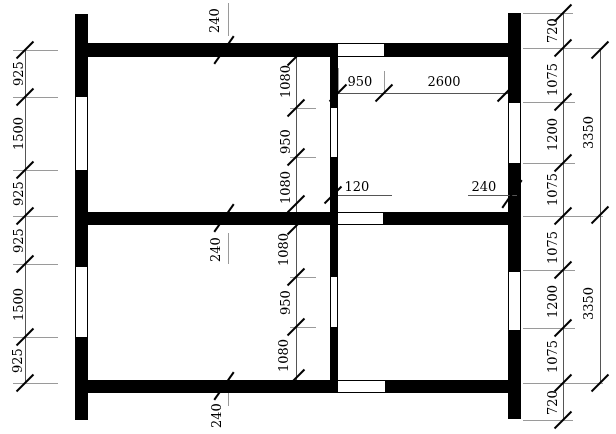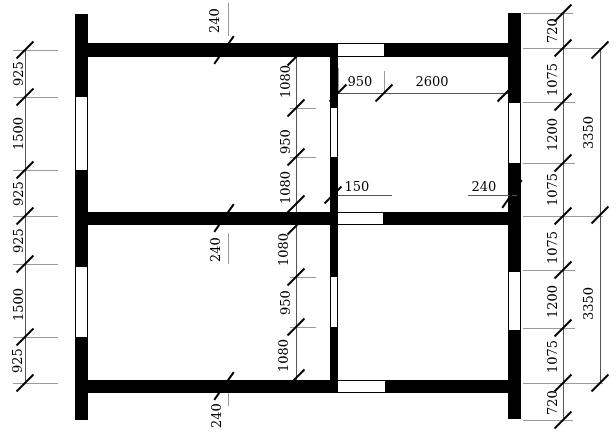--- a/index.html
+++ b/index.html
@@ -145,17 +145,17 @@
   <div class="lbl r" style="left:528px;top:395px;">720</div>
 
   <div class="lbl r" style="left:564px;top:125px;">3350</div>
   <div class="lbl r" style="left:564px;top:296px;">3350</div>
 
   <div class="lbl r" style="left:190px;top:13px;">240</div>
   <div class="lbl r" style="left:191px;top:242px;">240</div>
   <div class="lbl r" style="left:192px;top:408px;">240</div>
 
   <div class="lbl" style="left:336px;top:74px;">950</div>
-  <div class="lbl" style="left:408px;top:74px;">2600</div>
-  <div class="lbl" style="left:333px;top:179px;">150</div>
+  <div class="lbl" style="left:420px;top:74px;">2600</div>
+  <div class="lbl" style="left:333px;top:179px;">120</div>
   <div class="lbl" style="left:460px;top:179px;">240</div>
 
 </div>
 
 </body></html>

